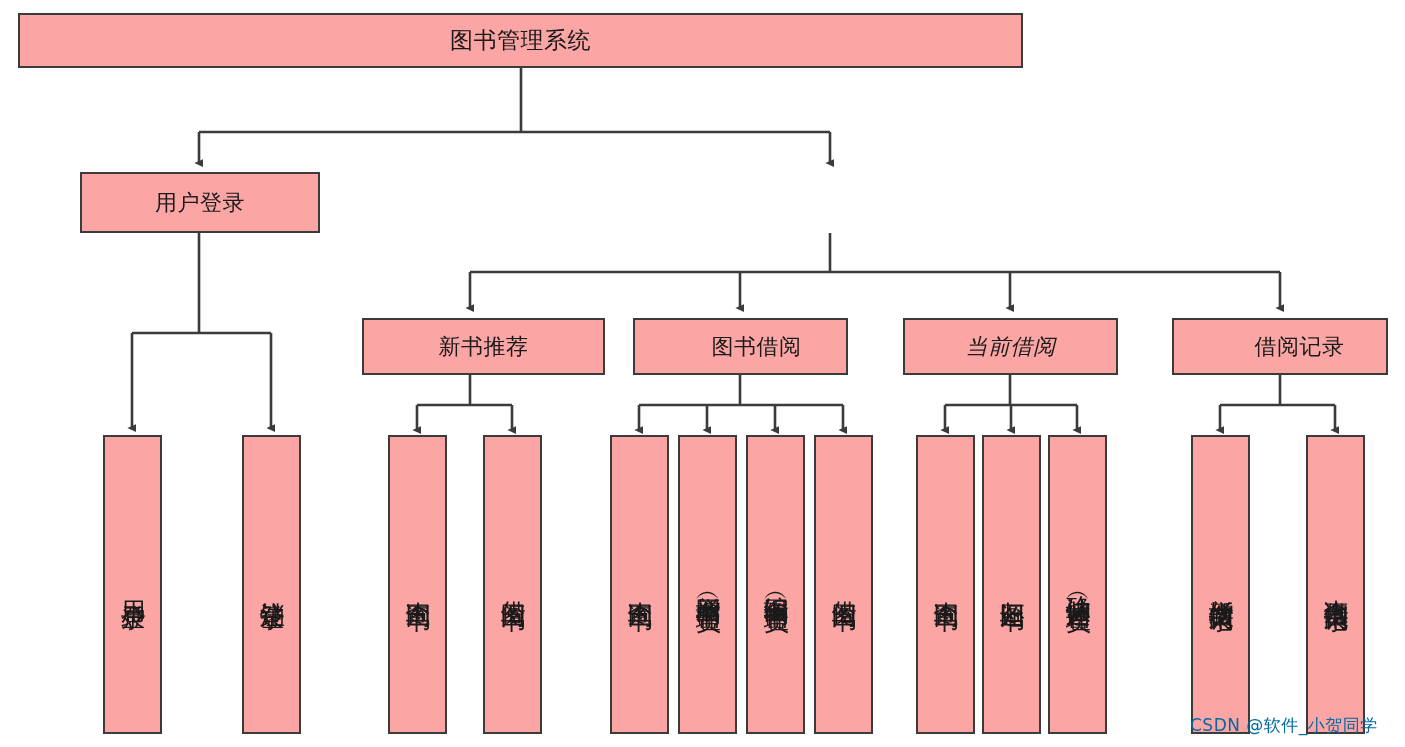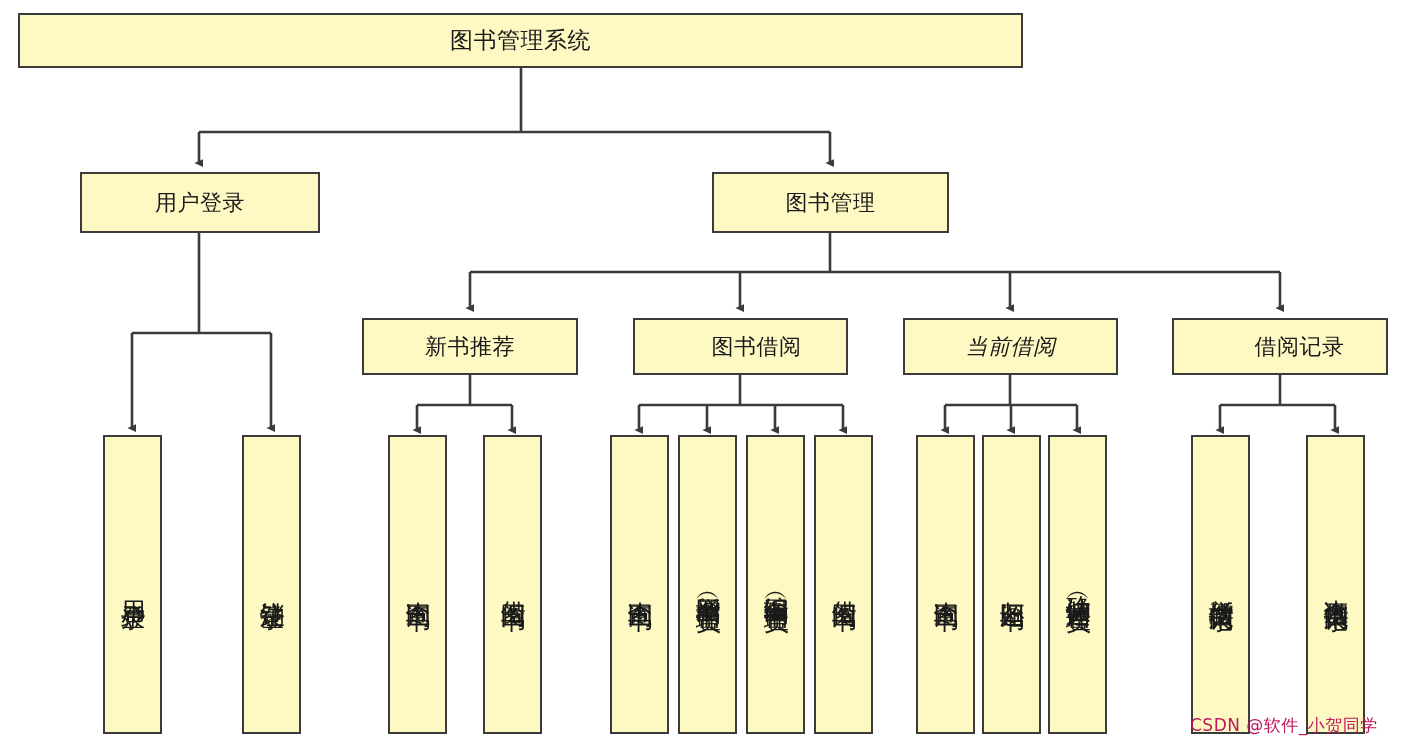--- a/index.html
+++ b/index.html
@@ -23,21 +23,21 @@
     left: 0;
     top: 0;
     width: 1405px;
     height: 747px;
     pointer-events: none;
   }
   .node {
     position: absolute;
     box-sizing: border-box;
     border: 2.5px solid #3b3b3b;
-    background: #fef9c3;
+    background: #fca5a5;
     display: flex;
     align-items: center;
     justify-content: center;
     color: #1a1a1a;
     z-index: 2;
   }
   .node .label {
     display: block;
     line-height: 1.18;
     letter-spacing: 0.5px;
@@ -62,21 +62,21 @@
     line-height: 1.22;
     letter-spacing: 2px;
     white-space: nowrap;
     max-height: 280px;
   }
   .watermark {
     position: absolute;
     left: 1190px;
     top: 714px;
     font-size: 17px;
-    color: #be185d;
+    color: #0369a1;
     letter-spacing: 0.5px;
     white-space: nowrap;
     z-index: 3;
     font-family: "DejaVu Sans", "Liberation Sans", sans-serif;
   }
 </style>
 </head>
 <body>
 
 <div id="diagram-root">
@@ -132,25 +132,22 @@
   </svg>
 
   <div class="node h root" style="left:18px; top:13px; width:1005px; height:55px;">
     <span class="label">图书管理系统</span>
   </div>
 
   <div class="node h" style="left:80px; top:172px; width:240px; height:61px;">
     <span class="label">用户登录</span>
   </div>
 
-  <div class="node h" style="left:712px; top:172px; width:237px; height:61px;">
-    <span class="label">图书管理</span>
-  </div>
-
-  <div class="node h" style="left:362px; top:318px; width:216px; height:57px;">
+
+  <div class="node h" style="left:362px; top:318px; width:243px; height:57px;">
     <span class="label">新书推荐</span>
   </div>
 
   <div class="node h" style="left:633px; top:318px; width:215px; height:57px;padding-left:32px;">
     <span class="label">图书借阅</span>
   </div>
 
   <div class="node h" style="left:903px; top:318px; width:215px; height:57px;font-style:italic;">
     <span class="label">当前借阅</span>
   </div>

